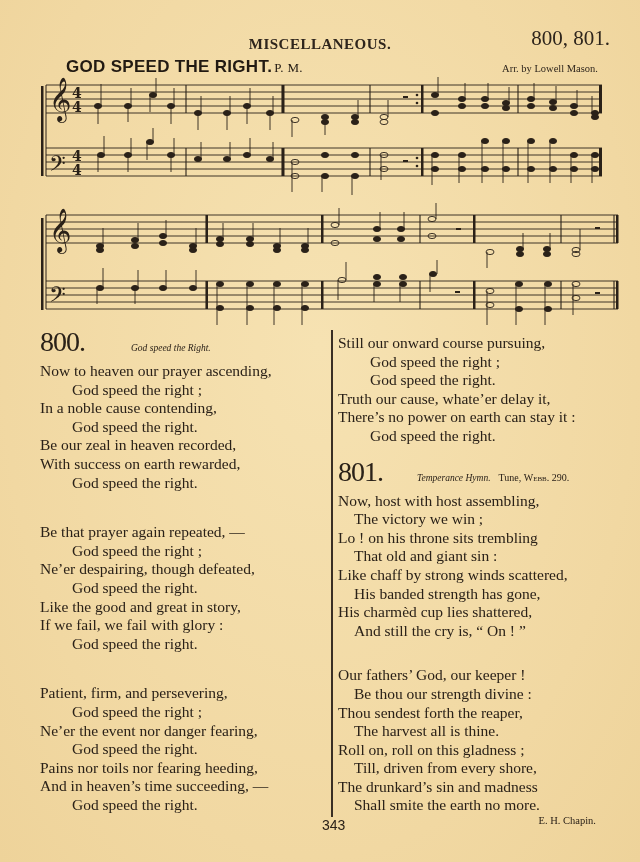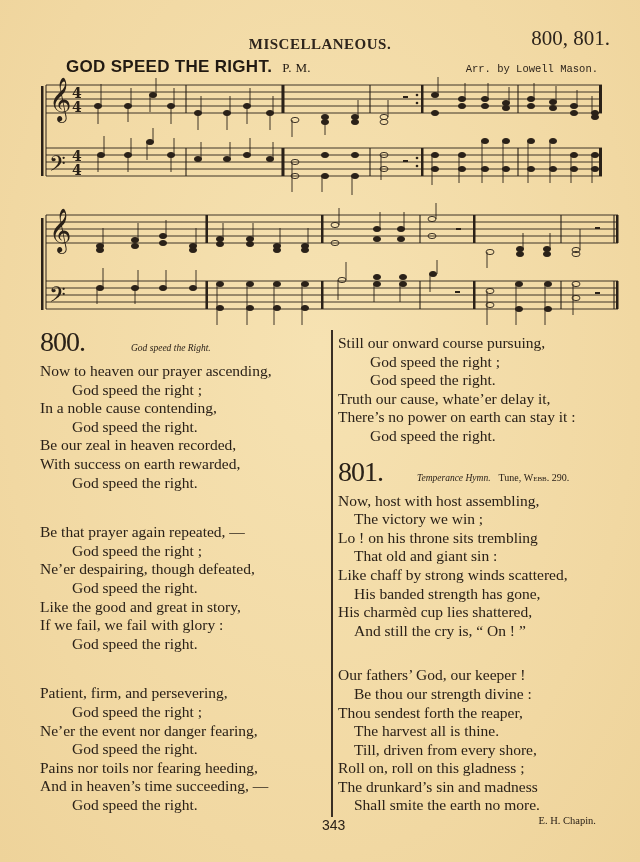--- a/index.html
+++ b/index.html
@@ -16,23 +16,23 @@
     position: absolute; top: 36px; left: 0; width: 640px; text-align: center;
     font-size: 15px; letter-spacing: 0.5px; color: #2e251c; font-weight: bold;
   }
   .hymn-nums {
     position: absolute; top: 26px; right: 30px; font-size: 21px; color: #2e251c;
   }
   .tune-title {
     position: absolute; top: 57px; left: 66px; font-family: "Liberation Sans", "DejaVu Sans", sans-serif;
     font-weight: bold; font-size: 17px; letter-spacing: 0.3px; color: #221a12;
   }
-  .tune-meter { font-family: "Liberation Serif", serif; font-weight: normal; font-size: 13px; margin-left: 10px; }
+  .tune-meter { font-family: "Liberation Serif", serif; font-weight: normal; font-size: 13px; margin-left: 2px; }
   .arranger {
-    position: absolute; top: 63px; right: 42px; font-size: 10.5px; color: #2e251c; font-family: Liberation Mono, monospace;
+    position: absolute; top: 63px; right: 42px; font-size: 10.5px; color: #2e251c;
   }
   .music { position: absolute; left: 0; top: 0; }
   .col { position: absolute; top: 328px; }
   .col-left { left: 40px; width: 290px; }
   .col-right { left: 338px; width: 300px; }
   .col-divider {
     position: absolute; left: 331px; top: 330px; width: 1.5px; height: 487px; background: #3a2f24;
   }
   .hymn-head { display: flex; align-items: baseline; height: 28px; }
   .hymn-no { font-size: 28px; font-family: Liberation Serif, serif; font-weight: normal; letter-spacing: -1px; line-height: 28px; }
@@ -446,22 +446,22 @@
       <div class="line indent2">His banded strength has gone,</div>
       <div class="line">His charmèd cup lies shattered,</div>
       <div class="line indent2">And still the cry is, “ On ! ”</div>
     </div>
     <div class="stanza-gap" style="height:20px"></div>
     <div class="verse">
       <div class="line">Our fathers’ God, our keeper !</div>
       <div class="line indent2">Be thou our strength divine :</div>
       <div class="line">Thou sendest forth the reaper,</div>
       <div class="line indent2">The harvest all is thine.</div>
+      <div class="line">Roll on, roll on this gladness ;</div>
       <div class="line indent2">Till, driven from every shore,</div>
-      <div class="line">Roll on, roll on this gladness ;</div>
       <div class="line">The drunkard’s sin and madness</div>
       <div class="line indent2">Shall smite the earth no more.</div>
     </div>
   </div>
 
   <div class="page-number">343</div>
   <div class="author">E. H. Chapin.</div>
 </div>
 
 </body></html>

